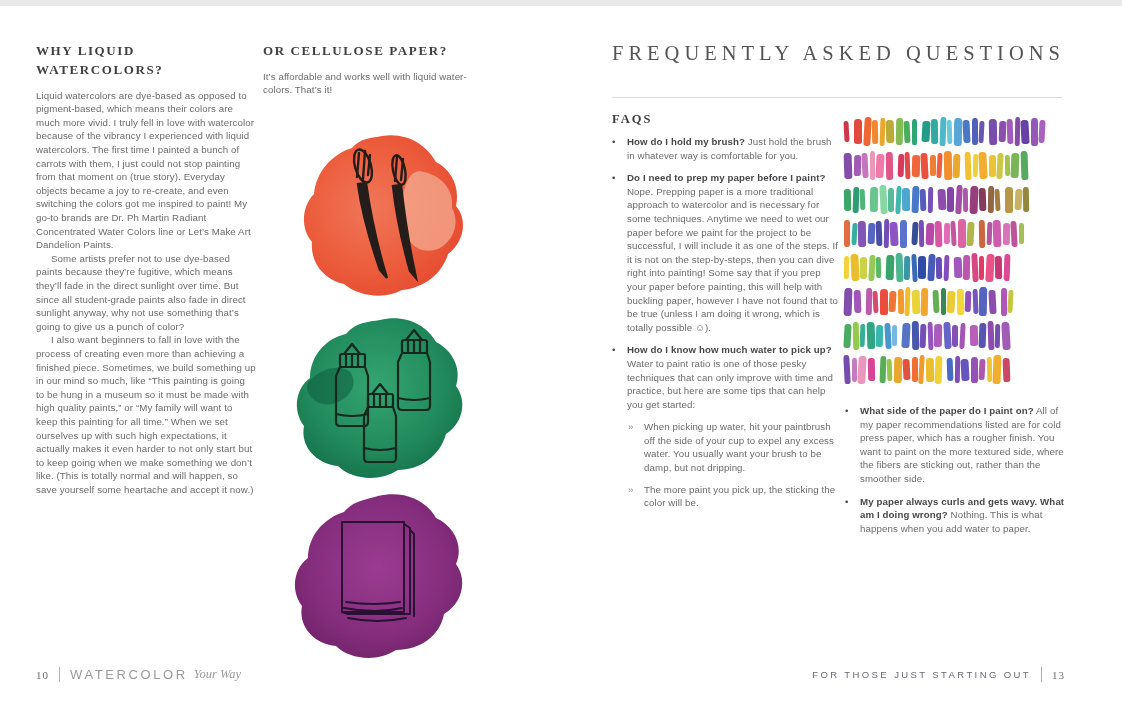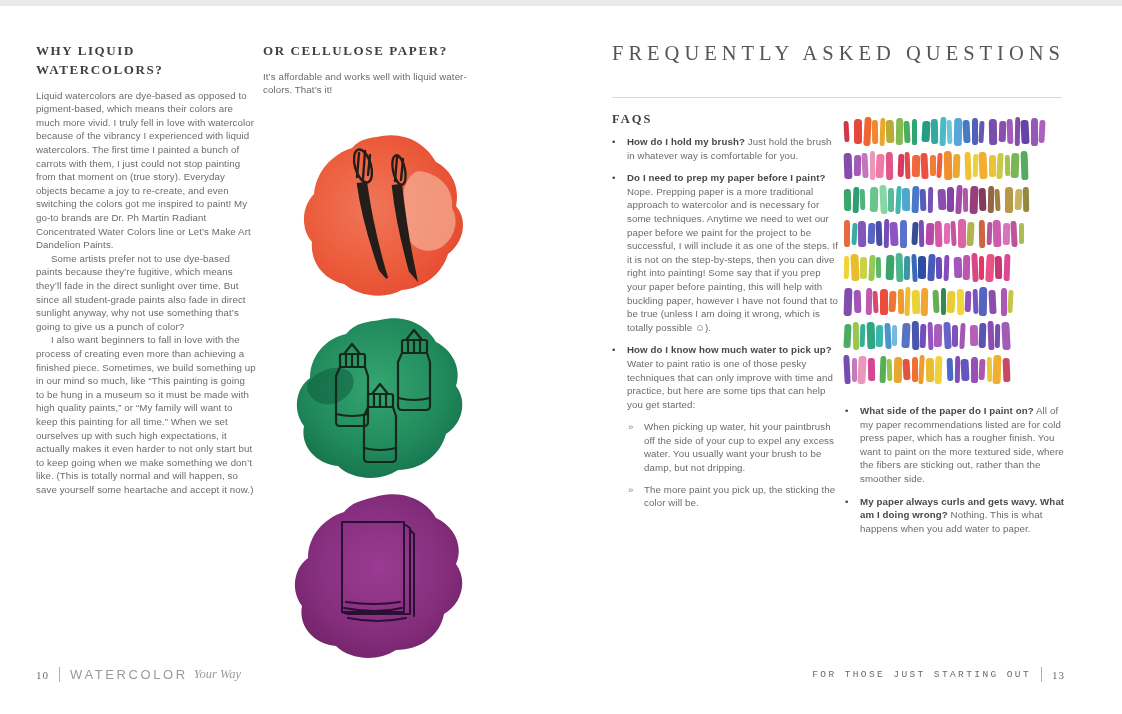--- a/index.html
+++ b/index.html
@@ -46,21 +46,21 @@
   
   .illus { position:absolute; }
   
   .footer { position:absolute; top:661px; display:flex; align-items:center; }
   .footer-left { left:36px; }
   .footer-right { right:57px; }
   .pg-num { font-family:"Liberation Serif", serif; font-size:11px; color:#6e6e70; letter-spacing:1px; }
   .foot-div { width:1px; height:15px; background:#b0b0b0; margin:0 10px; }
   .book-title { font-family:Liberation Sans, sans-serif; font-size:13px; letter-spacing:2.6px; color:#9a9a9c; }
   .book-sub { font-family:"Liberation Serif", serif; font-style:italic; font-size:12.5px; color:#9a9a9c; margin-left:6px; }
-  .section-title { font-family:Liberation Mono, monospace; font-size:9.5px; letter-spacing:2.4px; color:#666a72; }
+  .section-title { font-family:Liberation Sans, sans-serif; font-size:9.5px; letter-spacing:2.4px; color:#666a72; }
 </style>
 </head>
 <body>
 
 <div class="spread">
 
   <div class="col1">
     <div class="col-title">WHY LIQUID WATERCOLORS?</div>
     <p class="bodytext">Liquid watercolors are dye-based as opposed to pigment-based, which means their colors are much more vivid. I truly fell in love with watercolor because of the vibrancy I experienced with liquid watercolors. The first time I painted a bunch of carrots with them, I just could not stop painting from that moment on (true story). Everyday objects became a joy to re-create, and even switching the colors got me inspired to paint! My go-to brands are Dr. Ph Martin Radiant Concentrated Water Colors line or Let’s Make Art Dandelion Paints.</p>
     <p class="bodytext indent">Some artists prefer not to use dye-based paints because they’re fugitive, which means they’ll fade in the direct sunlight over time. But since all student-grade paints also fade in direct sunlight anyway, why not use something that’s going to give us a punch of color?</p>

